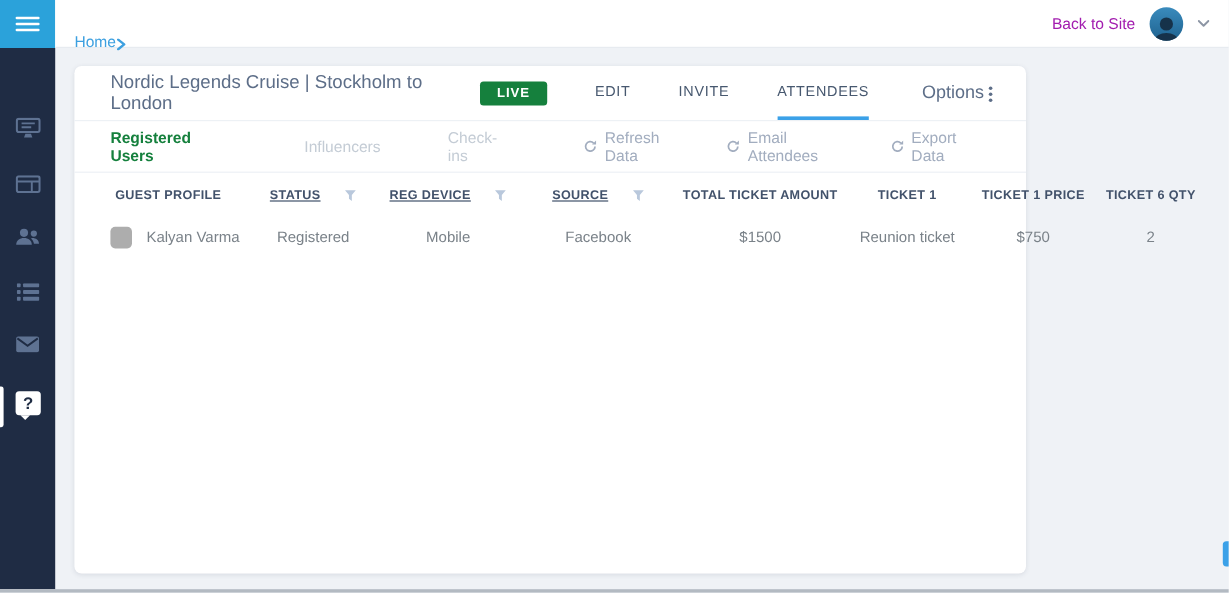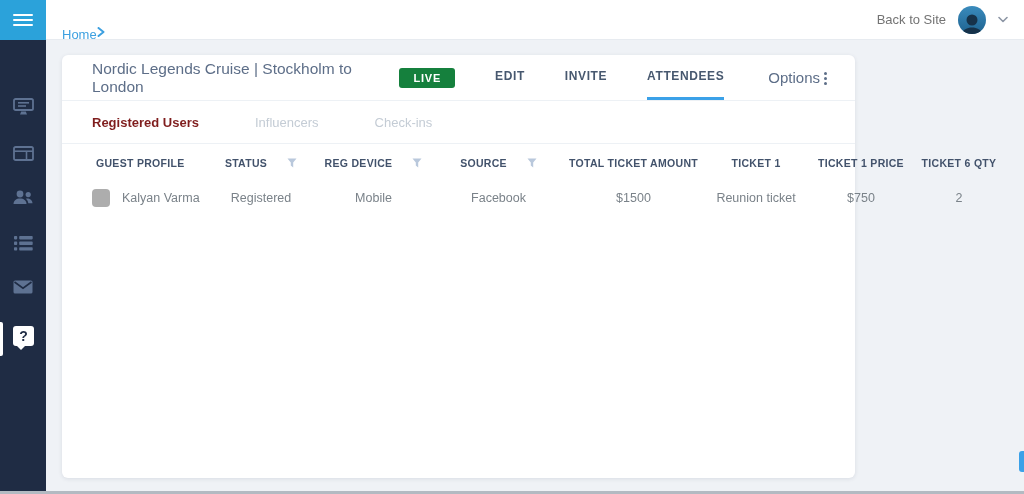--- a/index.html
+++ b/index.html
@@ -15,23 +15,23 @@
     position:absolute; left:0; top:0; width:46px; height:40px;
     background:#2BA2DA; display:flex; flex-direction:column;
     align-items:center; justify-content:center; gap:3px; cursor:pointer;
   }
   .hamburger span { display:block; width:20px; height:2px; background:#fff; border-radius:1px; }
   .topbar {
     position:absolute; left:46px; top:0; right:0; height:40px;
     background:#fff; display:flex; align-items:center;
     padding:0 16px 0 16px; border-bottom:1px solid #E7EBF0;
   }
-  .breadcrumb { display:flex; align-items:flex-start; color:#3DA0E0; font-size:13px; cursor:pointer;margin-top:29px; }
+  .breadcrumb { display:flex; align-items:flex-end; color:#3DA0E0; font-size:13px; cursor:pointer;margin-top:29px; }
   .topbar-right { margin-left:auto; display:flex; align-items:center; gap:12px; }
-  .back-to-site { color:#737373; font-size:13px; cursor:pointer; }
+  .back-to-site { color:#a21caf; font-size:13px; cursor:pointer; }
   .avatar {
     width:28px; height:28px; border-radius:50%; overflow:hidden;
     background:linear-gradient(180deg,#3A8BBD 0%, #1E628F 100%);
     position:relative; cursor:pointer;
   }
   .avatar svg { position:absolute; left:0; top:3px; }
   .caret-down { display:inline-flex; cursor:pointer; }
 
   
   .sidebar {
@@ -63,46 +63,46 @@
   }
   .event-title { align-self:center; color:#5D6E88; font-size:15.5px; }
   .live-badge {
     align-self:center; margin-left:18px; background:#15803d; color:#fff;
     font-size:11px; font-weight:bold; letter-spacing:0.8px;
     padding:4px 14px; border-radius:3px;
   }
   .header-tabs { margin-left:auto; display:flex; align-items:stretch; }
   .h-tab {
     display:flex; align-items:center; margin-left:40px;
-    color:#47586F; font-size:12px; font-weight:bold; letter-spacing:0.6px;
+    color:#47586F; font-size:12px; font-weight:normal; letter-spacing:0.6px;
     border-bottom:3px solid transparent; padding-top:0; cursor:pointer;
   }
   .h-tab.active { border-bottom-color:#3BA1E8; }
   .options-btn { display:flex; align-items:center; margin-left:44px; color:#5D6E88; font-size:15px; cursor:pointer; gap:4px; }
   .kebab { display:flex; flex-direction:column; gap:2px; margin-top:1px; }
   .kebab i { width:3px; height:3px; background:#5D6E88; border-radius:50%; }
 
   .subnav {
     height:43px; display:flex; align-items:center;
     padding:0 28px 0 30px; border-bottom:1px solid #EDF1F5;
   }
   .s-tab { margin-right:56px; font-size:13px; color:#C4CCD5; cursor:pointer; }
-  .s-tab.active { color:#7f1d1d; font-weight:bold; }
+  .s-tab.active { color:#15803d; font-weight:bold; }
   .subnav-actions { margin-left:auto; display:flex; align-items:center; gap:26px; }
   .action-link { display:flex; align-items:center; gap:6px; color:#A2ADBF; font-size:13px; cursor:pointer; }
 
   
   table { width:100%; border-collapse:collapse; table-layout:fixed; }
   th {
     height:38px; vertical-align:middle; text-align:center;
     color:#42526B; font-size:10.5px; letter-spacing:0.3px;
     font-weight:bold; white-space:nowrap;
   }
   th.first { text-align:left; padding-left:34px; }
-  .th-inner { display:inline-flex; align-items:center; gap:20px; justify-content:flex-start; }
+  .th-inner { display:inline-flex; align-items:center; gap:20px; justify-content:flex-start;text-decoration:underline; }
   td { height:32px; vertical-align:middle; text-align:center; color:#7A8289; font-size:12.5px; }
   td.first { text-align:center; padding-left:30px; }
   .guest-cell { display:flex; align-items:center; gap:12px; }
   .avatar-ph { width:18px; height:18px; background:#ADADAD; border-radius:4px; flex:0 0 auto; }
   .funnel { display:inline-flex; cursor:pointer; }
 
   
   .edge-tab { position:absolute; left:1019px; top:451px; width:5px; height:21px; background:#3BA1E8; border-radius:3px 0 0 3px; }
   .bottom-strip { position:absolute; left:0; bottom:0; width:100%; height:3px; background:#B3BAC2; }
 </style>
@@ -198,20 +198,43 @@
             <i></i>
           </span>
       </span>
     </div>
   </div>
 
   <div class="subnav">
     <span class="s-tab active">Registered Users</span>
     <span class="s-tab">Influencers</span>
     <span class="s-tab">Check-ins</span>
+    <div class="subnav-actions">
+      <span class="action-link">
+        <svg width="12" height="12" viewBox="0 0 12 12">
+            <path d="M10 6a4 4 0 1 1-1.2-2.85" fill="none" stroke="currentColor" stroke-width="1.5"></path>
+            <path d="M10.9 0.9v3.4H7.5z" fill="currentColor"></path>
+          </svg>
+        <span>Refresh Data</span>
+      </span>
+      <span class="action-link">
+        <svg width="12" height="12" viewBox="0 0 12 12">
+            <path d="M10 6a4 4 0 1 1-1.2-2.85" fill="none" stroke="currentColor" stroke-width="1.5"></path>
+            <path d="M10.9 0.9v3.4H7.5z" fill="currentColor"></path>
+          </svg>
+        <span>Email Attendees</span>
+      </span>
+      <span class="action-link">
+        <svg width="12" height="12" viewBox="0 0 12 12">
+            <path d="M10 6a4 4 0 1 1-1.2-2.85" fill="none" stroke="currentColor" stroke-width="1.5"></path>
+            <path d="M10.9 0.9v3.4H7.5z" fill="currentColor"></path>
+          </svg>
+        <span>Export Data</span>
+      </span>
+    </div>
   </div>
 
   <table>
     <colgroup>
       <col style="width:144px">
         <col style="width:110px">
         <col style="width:115px">
         <col style="width:135px">
       <col style="width:135px">
         <col style="width:110px">

